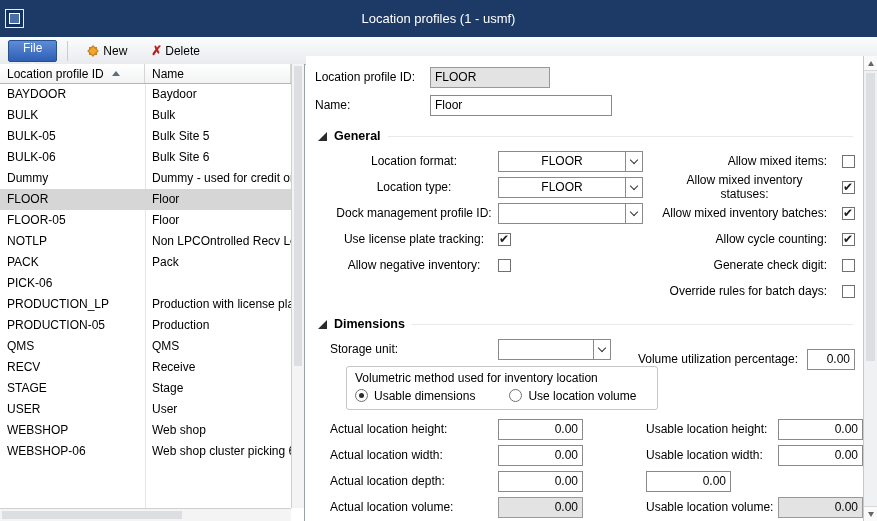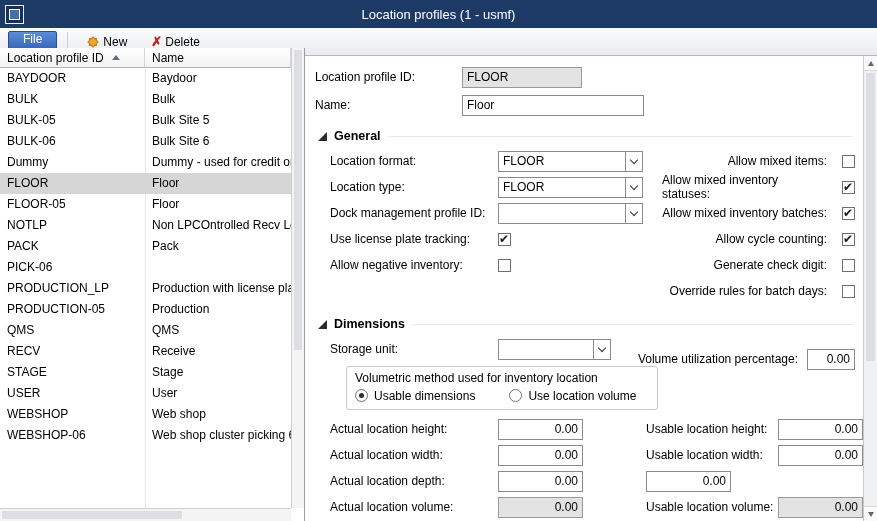--- a/index.html
+++ b/index.html
@@ -7,21 +7,21 @@
   body {
     font-family: "Liberation Sans", sans-serif;
     font-size: 12px;
     color: #000;
     background: #fff;
     position: relative;
   }
 
   
   .titlebar {
-    height: 28px;
+    height: 37px;
     background: #1d3a66;
     display: flex;
     align-items: center;
     position: relative;
   }
   .app-icon {
     width: 19px; height: 19px;
     margin-left: 5px;
     background: #16315a;
     border: 1px solid #e8edf5;
@@ -85,21 +85,21 @@
     width: 8px; height: 8px;
     background: #f0a732;
     border: 1px solid #c77f1d;
   }
   .star-icon i:nth-child(2) { transform: rotate(45deg); }
   .delete-icon { color: #bb1f1f; font-weight: bold; font-size: 13px; line-height: 1; }
 
   
   .left-panel {
     position: absolute;
-    top: 48px; left: 0; bottom: 0;
+    top: 64px; left: 0; bottom: 0;
     width: 305px;
     border-right: 1px solid #9aa0a6;
     background: #fff;
   }
   .grid-area {
     position: absolute;
     top: 0; left: 0; right: 13px; bottom: 13px;
     overflow: hidden;
   }
   .grid-header {
@@ -180,21 +180,20 @@
     top: 56px; left: 306px; right: 14px; bottom: 0;
     background: #fff;
     overflow: hidden;
     padding-top: 8px;
   }
   .hdr-field {
     display: flex;
     align-items: center;
     height: 22px;
     margin: 2px 0 6px 9px;
-    gap: 32px;
   }
   .hdr-label { width: 115px; }
   input.tb {
     height: 21px;
     border: 1px solid #8a8a8a;
     padding: 0 4px;
     font: inherit;
     background: #fff;
   }
   input.tb:disabled, input.tb.disabled {
@@ -215,21 +214,21 @@
     height: 16px;
   }
   .expander {
     width: 0; height: 0;
     border-bottom: 9px solid #2b2b2b;
     border-left: 9px solid transparent;
   }
   .section-title { font-weight: bold; font-size: 12.5px; }
   .section-rule { flex: 1; height: 1px; background: #e9e9e9; }
 
-  .section-body { display: flex; margin-left: 24px; }
+  .section-body { display: flex; margin-left: 24px; text-align: center; }
   .col-left { width: 332px; }
   .col-right { flex: 1; padding-right: 6px; }
 
   .f-row { height: 26px; display: flex; align-items: center; }
   .f-label { width: 168px; }
   .fr-row {
     height: 26px;
     display: flex;
     align-items: center;
     justify-content: flex-end;

